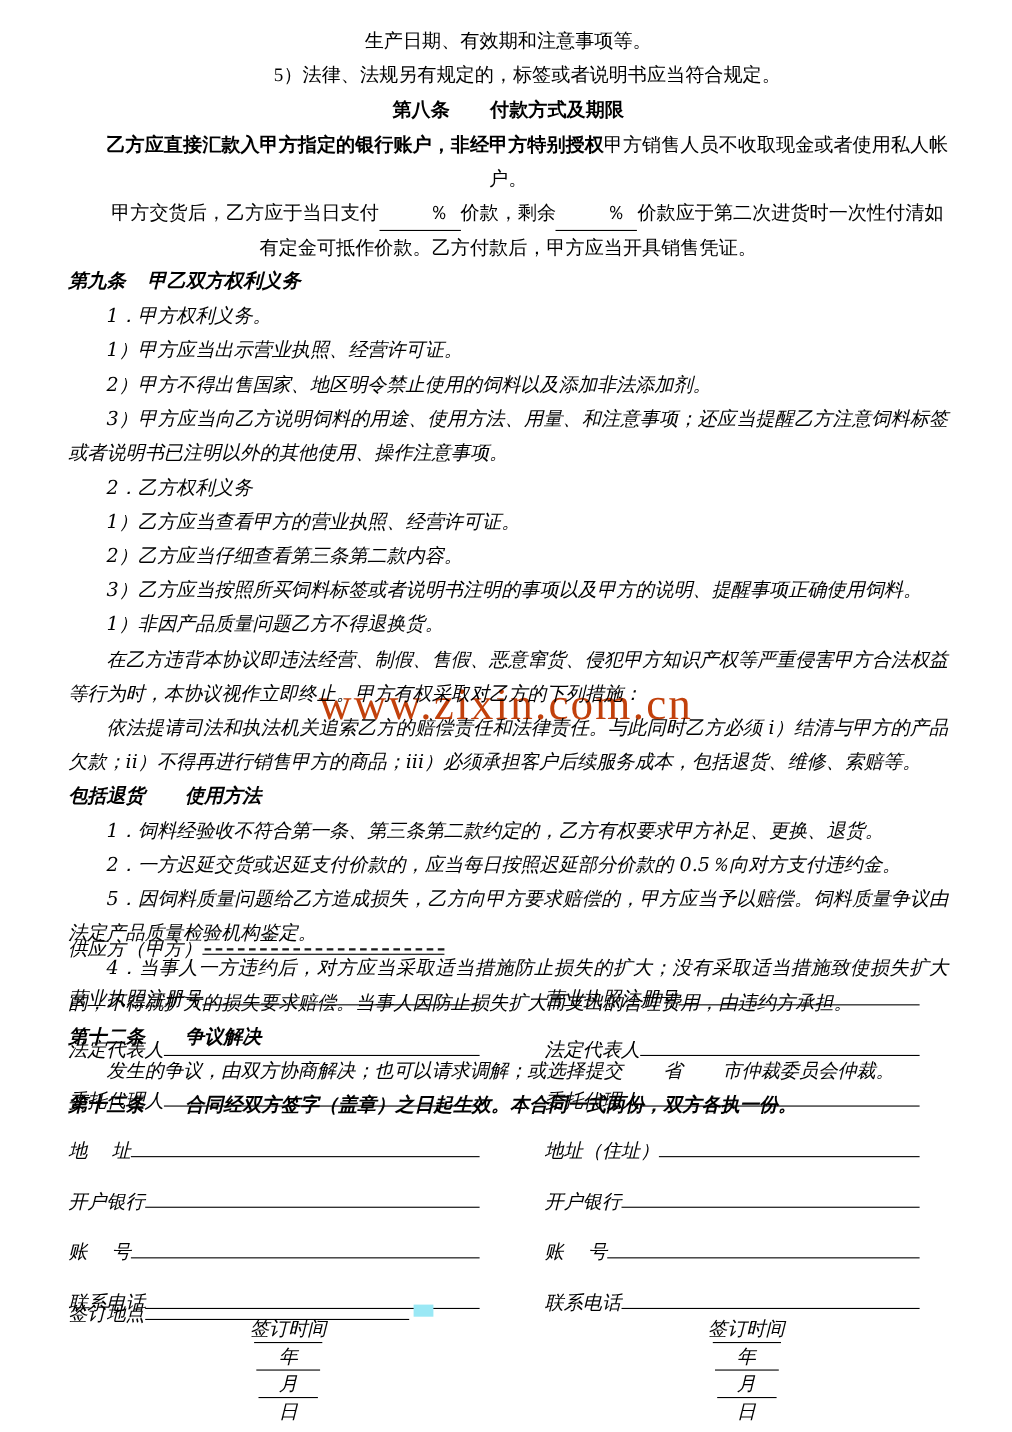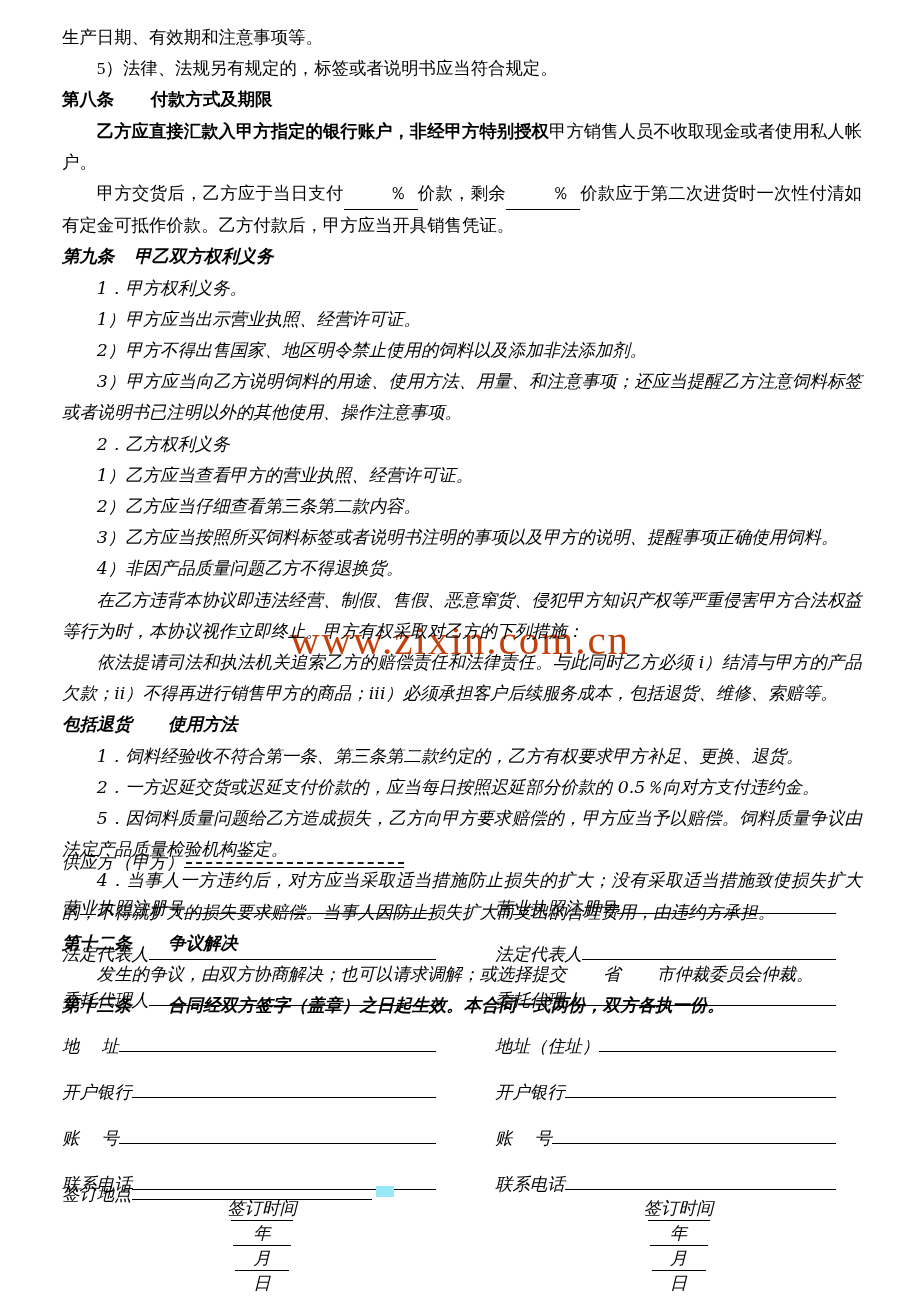--- a/index.html
+++ b/index.html
@@ -31,21 +31,21 @@
 
   
   .p {
     font-size: 17.4px;
     line-height: 31.2px;
     text-align: justify;
     text-justify: inter-ideograph;
     margin: 0;
     white-space: normal;
   }
-  .song { font-family: "Liberation Serif", "DejaVu Serif", serif; }
+  .song { font-family: "Liberation Serif", "DejaVu Serif", serif; text-align: center; }
   .kai  { font-family: "DejaVu Serif", "Liberation Serif", serif; font-style: italic; }
   .heading {
     font-weight: bold;
     font-size: 17.4px;
     line-height: 31.2px;
     margin: 0;
   }
   .heading.kai { font-style: italic; }
   .ind1 { text-indent: 2em; }
   .tab-gap { display: inline-block; width: 2.1em; }
@@ -189,21 +189,21 @@
       <span>第九条</span><span class="tab-gap-sm"></span><span>甲乙双方权利义务</span>
     </p>
     <p class="p kai ind1">1．甲方权利义务。</p>
     <p class="p kai ind1">1）甲方应当出示营业执照、经营许可证。</p>
     <p class="p kai ind1">2）甲方不得出售国家、地区明令禁止使用的饲料以及添加非法添加剂。</p>
     <p class="p kai ind1">3）甲方应当向乙方说明饲料的用途、使用方法、用量、和注意事项；还应当提醒乙方注意饲料标签或者说明书已注明以外的其他使用、操作注意事项。</p>
     <p class="p kai ind1">2．乙方权利义务</p>
     <p class="p kai ind1">1）乙方应当查看甲方的营业执照、经营许可证。</p>
     <p class="p kai ind1">2）乙方应当仔细查看第三条第二款内容。</p>
     <p class="p kai ind1">3）乙方应当按照所买饲料标签或者说明书注明的事项以及甲方的说明、提醒事项正确使用饲料。</p>
-    <p class="p kai ind1">4）非因产品质量问题乙方不得退换货。</p>
+    <p class="p kai ind1">1）非因产品质量问题乙方不得退换货。</p>
 
     <p class="p kai ind1">在乙方违背本协议即违法经营、制假、售假、恶意窜货、侵犯甲方知识产权等严重侵害甲方合法权益等行为时，本协议视作立即终止。甲方有权采取对乙方的下列措施：</p>
     <p class="p kai ind1">依法提请司法和执法机关追索乙方的赔偿责任和法律责任。与此同时乙方必须 i）结清与甲方的产品欠款；ii）不得再进行销售甲方的商品；iii）必须承担客户后续服务成本，包括退货、维修、索赔等。</p>
 
     <p class="heading kai">
       <span>包括退货</span><span class="tab-gap"></span><span>使用方法</span>
     </p>
     <p class="p kai ind1">1．饲料经验收不符合第一条、第三条第二款约定的，乙方有权要求甲方补足、更换、退货。</p>
     <p class="p kai ind1">2．一方迟延交货或迟延支付价款的，应当每日按照迟延部分价款的 0.5％向对方支付违约金。</p>
     <p class="p kai ind1">5．因饲料质量问题给乙方造成损失，乙方向甲方要求赔偿的，甲方应当予以赔偿。饲料质量争议由法定产品质量检验机构鉴定。</p>

